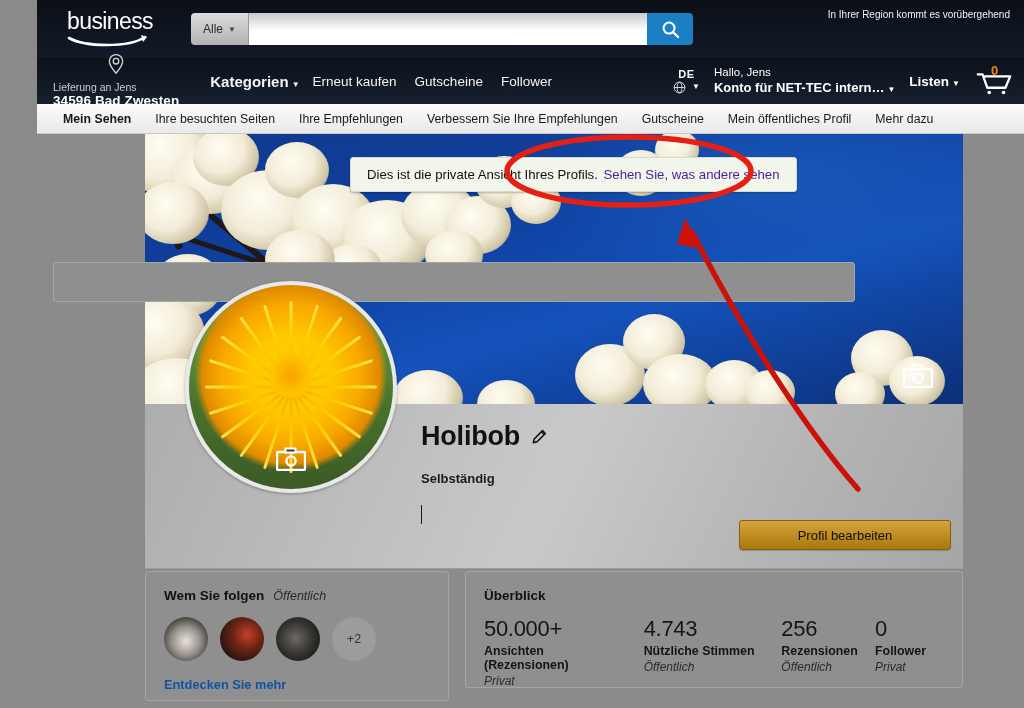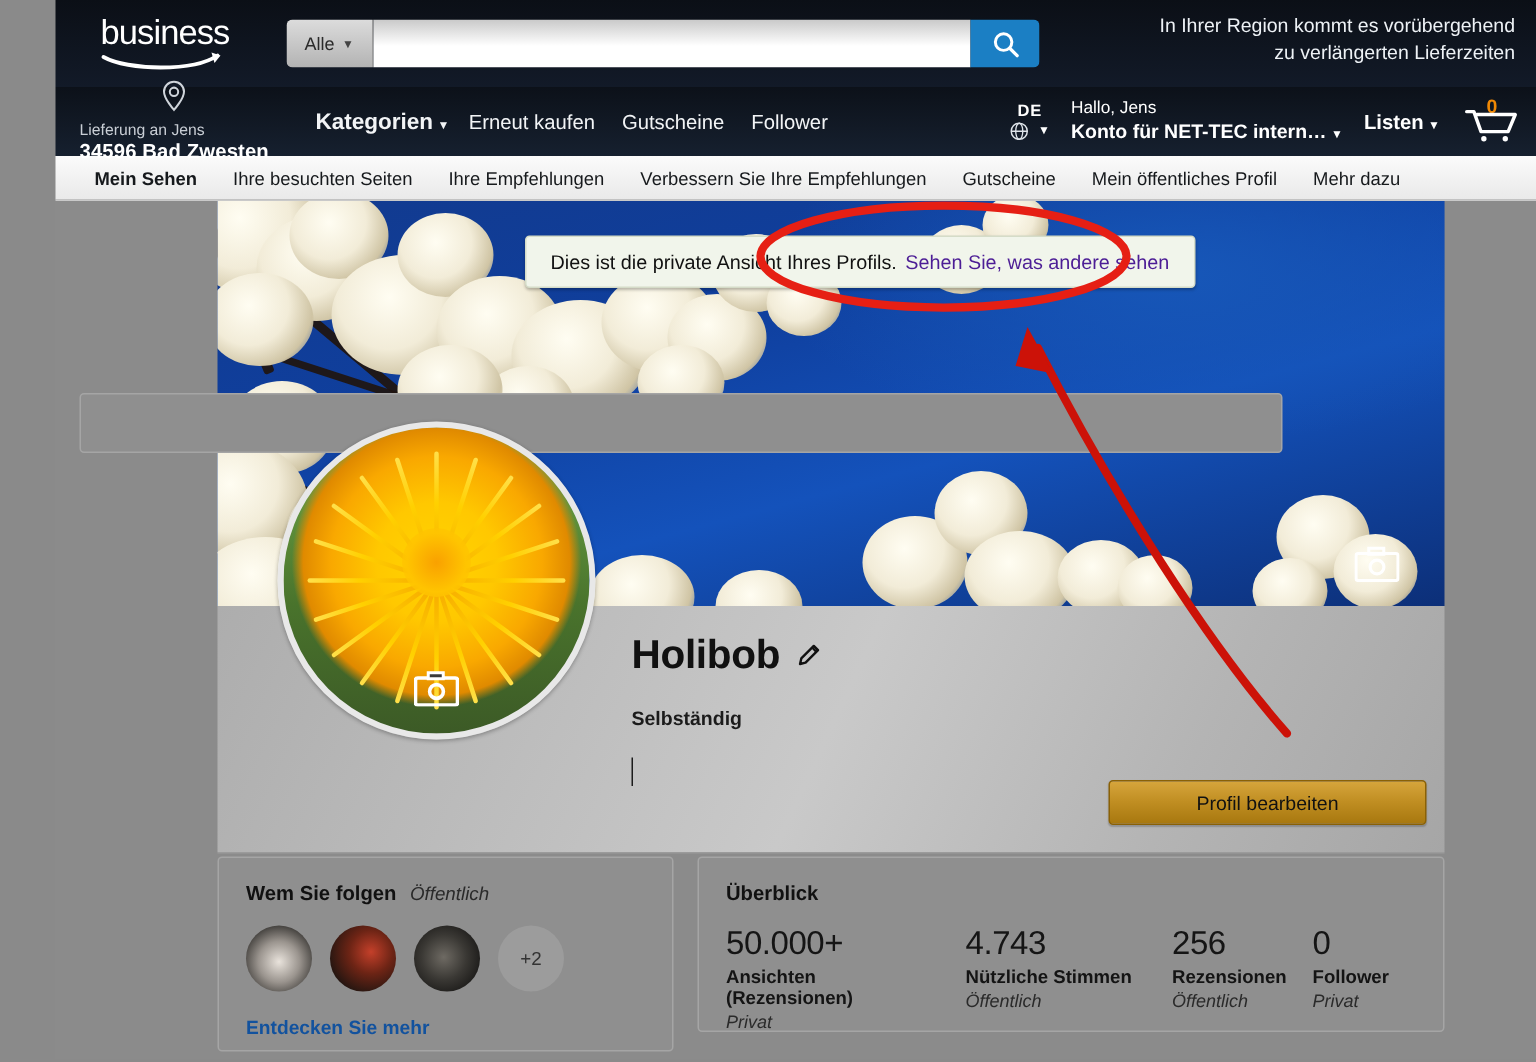--- a/index.html
+++ b/index.html
@@ -49,21 +49,21 @@
   }
   .search-btn {
     width: 46px; background: #1b7fc4;
     display: flex; align-items: center; justify-content: center;
     border: none; cursor: pointer;
   }
   .search-btn svg { stroke: #fff; }
 
   .region-msg {
     position: absolute; right: 14px; top: 8px;
-    color: #eef2f6; font-size: 13px; line-height: 1.42;
+    color: #eef2f6; font-size: 10px; line-height: 1.42;
     text-align: right; width: 330px;
   }
 
   
   .nav-second {
     position: relative;
     height: 46px;
     background: linear-gradient(180deg,#0c1119 0%, #16202f 100%);
     display: flex; align-items: center;
     padding: 0 12px;
@@ -295,21 +295,20 @@
       <button class="search-btn">
         <svg width="19" height="19" viewBox="0 0 20 20">
           <circle cx="8.5" cy="8.5" r="5.8" fill="none" stroke="#fff" stroke-width="2.1"></circle>
           <line x1="12.8" y1="12.8" x2="18" y2="18" stroke="#fff" stroke-width="2.3" stroke-linecap="round"></line>
         </svg>
       </button>
     </div>
 
     <div class="region-msg">
       <div>In Ihrer Region kommt es vorübergehend</div>
-      <div>zu verlängerten Lieferzeiten</div>
     </div>
   </div>
 
   <div class="nav-second">
 
     <div class="deliver">
       <svg class="pin-icon" viewBox="0 0 20 24">
         <path d="M10 1.5 C5.8 1.5 2.6 4.7 2.6 8.8 C2.6 14 10 22.3 10 22.3 C10 22.3 17.4 14 17.4 8.8 C17.4 4.7 14.2 1.5 10 1.5 Z" fill="none" stroke="#cfd4da" stroke-width="1.5"></path>
         <circle cx="10" cy="8.9" r="3.1" fill="none" stroke="#cfd4da" stroke-width="1.5"></circle>
       </svg>

